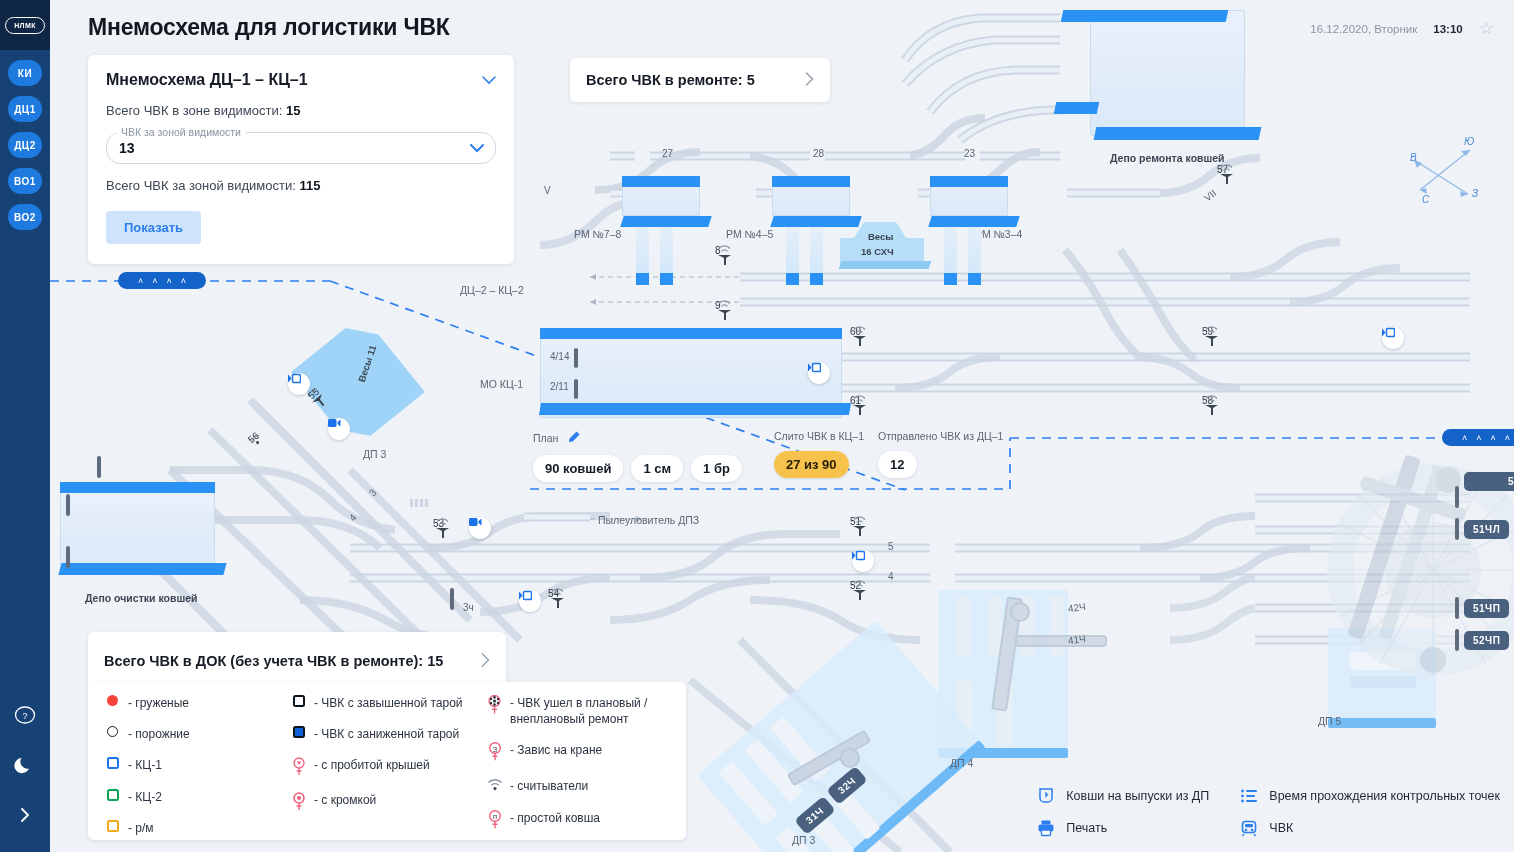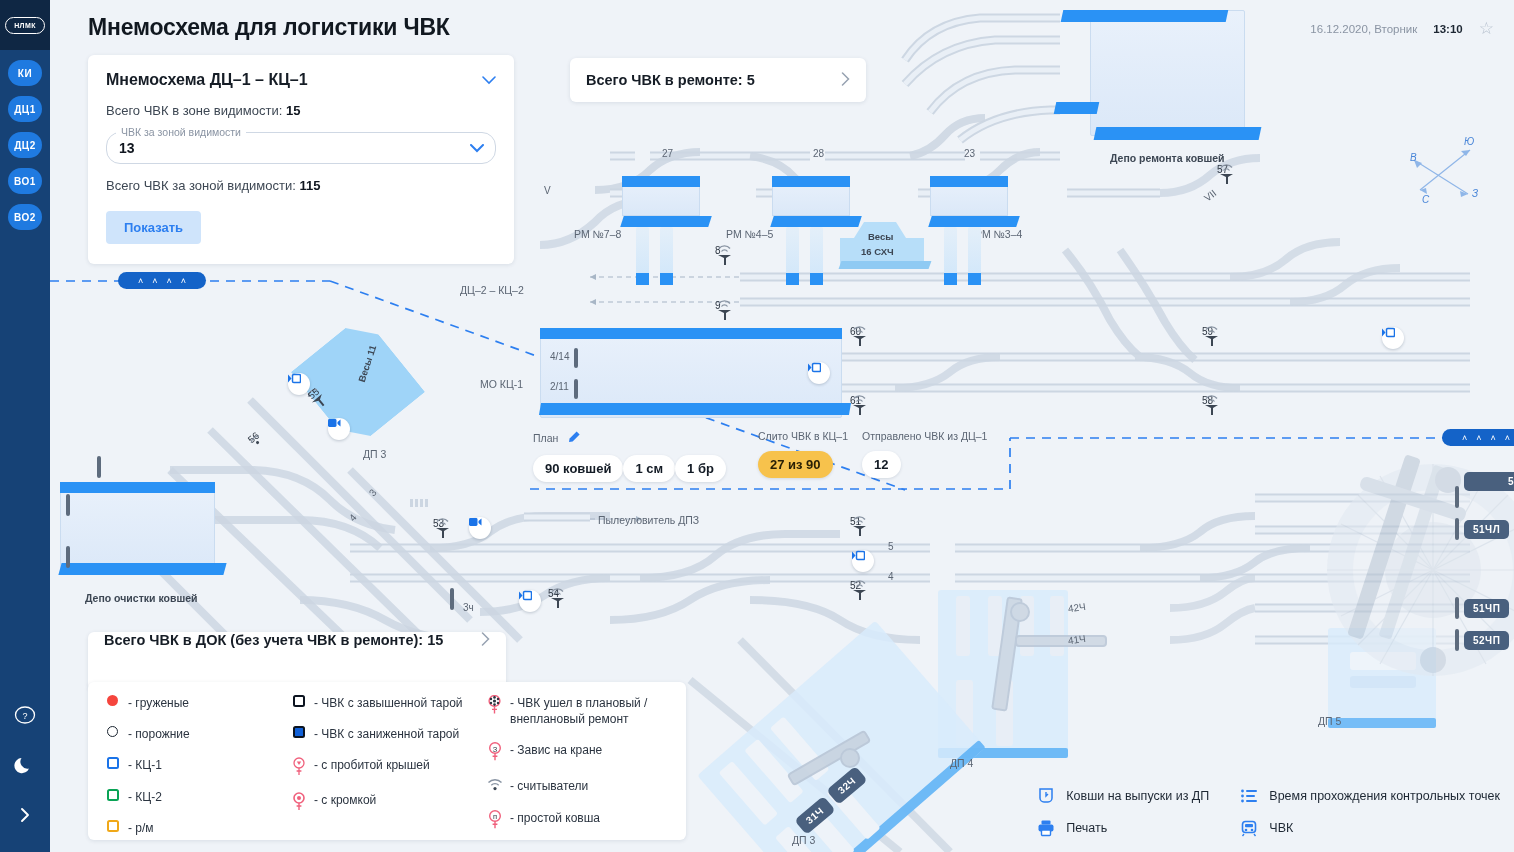--- a/index.html
+++ b/index.html
@@ -79,34 +79,34 @@
   .sel-chev { position: absolute; right: 11px; color: #2d7ff0; font-size: 13px; }
   .fc-btn {
     margin-top: 18px; display: inline-block;
     background: #cfe4fb; color: #2d7ff0;
     font-size: 13px; padding: 9px 18px; border-radius: 4px;
     border: none; cursor: pointer; font-family: inherit; font-weight: bold;
   }
 
   
   #repair-card {
-    position: absolute; left: 570px; top: 58px; width: 296px; height: 44px;
+    position: absolute; left: 570px; top: 58px; width: 260px; height: 44px;
     background: #fff; border-radius: 6px;
     display: flex; align-items: center; justify-content: space-between;
     padding: 0 16px; box-shadow: 0 1px 4px rgba(20,40,70,.10); z-index: 40;
     cursor: pointer;
   }
   #repair-card .lbl { font-size: 14.5px; font-weight: bold; color: #161d26; }
   #repair-card .arr { color: #97a2b1; font-size: 14px; }
 
   
   #dok-card {
     position: absolute; left: 88px; top: 632px; width: 418px; height: 58px;
     background: #fff; border-radius: 6px;
-    display: flex; justify-content: space-between;
+    display: flex; align-items: center; justify-content: space-between;
     padding: 0 16px; box-shadow: 0 1px 4px rgba(20,40,70,.10); z-index: 40;
     cursor: pointer;
   }
   #dok-card .lbl { font-size: 14.5px; font-weight: bold; color: #161d26; }
   #dok-card .arr { color: #97a2b1; font-size: 14px; }
 
   
   #legend {
     position: absolute; left: 88px; top: 682px; width: 598px; height: 158px;
     background: #fff; border-radius: 6px; box-shadow: 0 1px 4px rgba(20,40,70,.10);
@@ -170,21 +170,21 @@
 
   .bluepill {
     position: absolute; height: 17px; background: #1463c8; border-radius: 9px;
     display: flex; align-items: center; justify-content: center; gap: 9px;
     color: #fff; font-size: 9px; padding: 0 9px;
   }
 
   
   #plan-strip { position: absolute; left: 533px; top: 430px; z-index: 25; }
   .plan-head { display: flex; align-items: center; font-size: 10.5px; color: #5b6573; }
-  .plan-row { display: flex; align-items: center; margin-top: 9px; }
+  .plan-row { display: flex; align-items: center; gap: 8px; margin-top: 9px; }
   .chip {
     background: #fff; border-radius: 14px; padding: 6px 12px;
     font-size: 13px; font-weight: bold; color: #131b25;
     box-shadow: 0 1px 3px rgba(20,40,70,.13);
   }
   .chip.warn { background: #f7c24c; color: #2a2005; }
   .plan-cols { display: flex; align-items: flex-start; }
   .plan-gap { width: 32px; }
 
   

